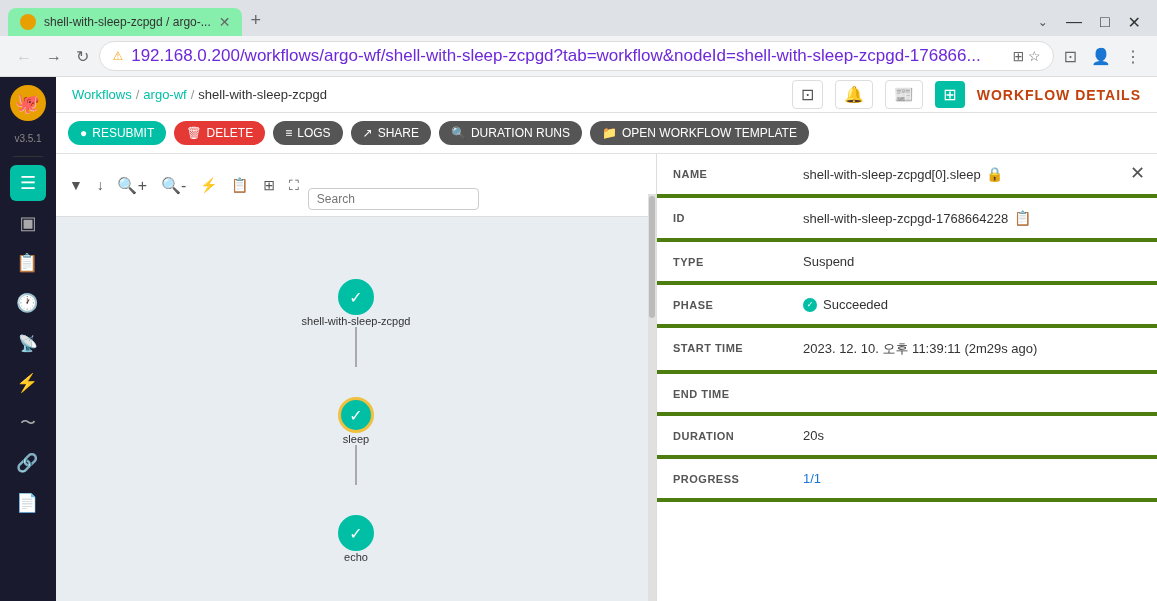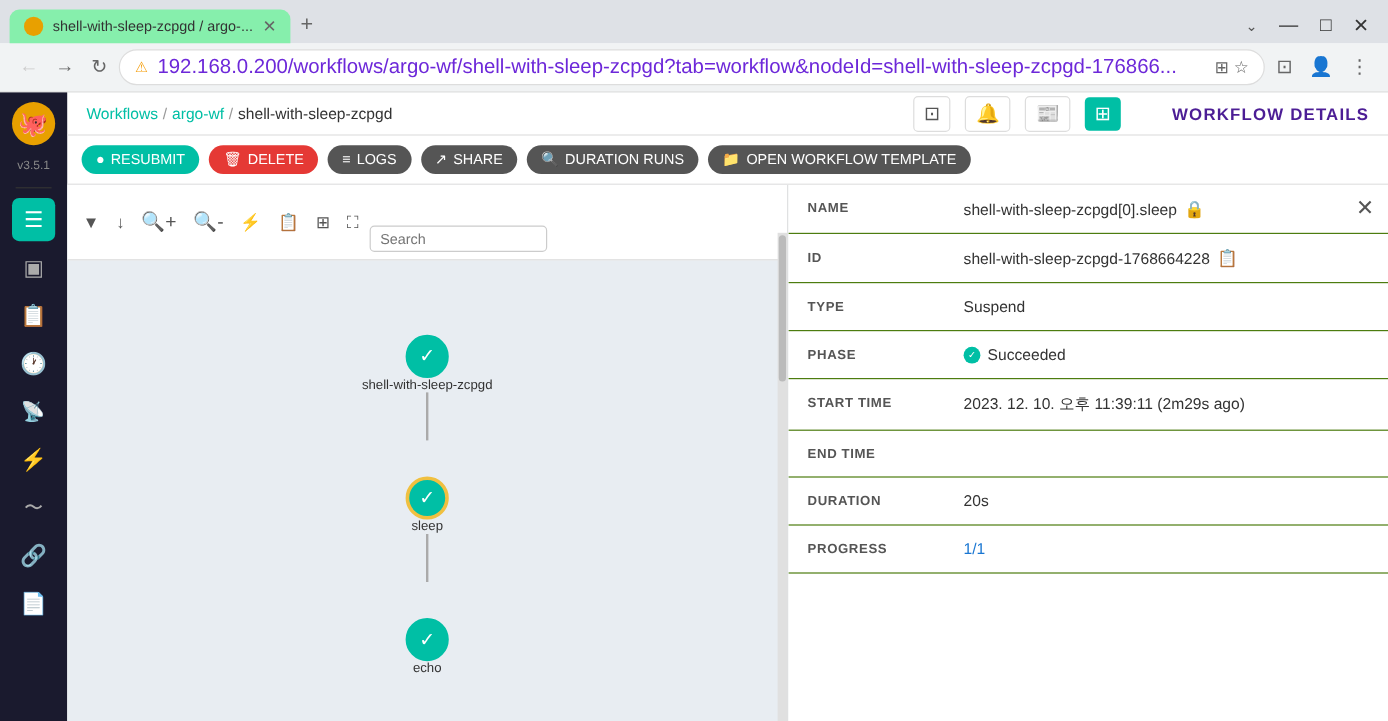--- a/index.html
+++ b/index.html
@@ -36,54 +36,54 @@
 
     
     .main { flex: 1; display: flex; flex-direction: column; overflow: hidden; }
 
     
     .topbar { display: flex; align-items: center; justify-content: space-between; padding: 8px 16px; border-bottom: 1px solid #e0e0e0; height: 36px; }
     .breadcrumb { display: flex; align-items: center; gap: 4px; font-size: 13px; }
     .breadcrumb a { color: #00bfa5; text-decoration: none; }
     .breadcrumb-sep { color: #999; }
     .breadcrumb-current { color: #333; }
-    .topbar-title { font-size: 14px; font-weight: 600; color: #4c1d95; letter-spacing: 1px; margin-left: 31px; }
+    .topbar-title { font-size: 14px; font-weight: 600; color: #c2410c; letter-spacing: 1px; }
 
     
     .toolbar { display: flex; align-items: center; gap: 8px; padding: 8px 12px; border-bottom: 1px solid #e0e0e0; flex-wrap: wrap; }
     .toolbar-btn { display: flex; align-items: center; gap: 5px; padding: 5px 12px; border-radius: 20px; border: none; cursor: pointer; font-size: 12px; font-weight: 500; }
     .btn-resubmit { background: #00bfa5; color: white; }
     .btn-delete { background: #e53935; color: white; }
     .btn-logs { background: #555; color: white; }
     .btn-share { background: #555; color: white; }
     .btn-prev-runs { background: #555; color: white; }
     .btn-open-template { background: #555; color: white; }
     .icon-btn { background: none; border: 1px solid #ddd; border-radius: 4px; padding: 4px 8px; cursor: pointer; color: #555; font-size: 14px; }
 
     
     .content { display: flex; flex: 1; overflow: hidden; }
 
     
     .graph-panel { flex: 1; background: #e8edf2; position: relative; overflow: hidden; border-right: 1px solid #ddd; }
     .graph-toolbar { display: flex; align-items: center; gap: 4px; padding: 6px 8px; background: white; border-bottom: 1px solid #ddd; }
     .graph-btn { background: none; border: none; cursor: pointer; color: #555; font-size: 14px; padding: 3px 5px; border-radius: 3px; }
-    .graph-search { border: 1px solid #ccc; border-radius: 4px; padding: 3px 8px; font-size: 12px; width: 148px; outline: none; margin-top: 28px; }
+    .graph-search { border: 1px solid #ccc; border-radius: 4px; padding: 3px 8px; font-size: 12px; width: 171px; outline: none; margin-top: 28px; }
     .graph-canvas { width: 100%; height: calc(100% - 40px); position: relative; overflow: hidden; }
 
     
     .nodes-container { position: absolute; top: 20px; left: 0; right: 0; bottom: 20px; display: flex; flex-direction: column; align-items: center; gap: 60px; justify-content: center; }
     .node-circle { width: 36px; height: 36px; border-radius: 50%; background: #00bfa5; display: flex; align-items: center; justify-content: center; color: white; font-size: 18px; border: 3px solid #00bfa5; }
     .node-circle.sleep-node { border: 3px solid #f0c040; }
     .node-label { font-size: 11px; color: #333; text-align: center; }
     .node-connector { width: 2px; height: 40px; background: #aaa; margin: 0 auto; }
 
     
     .detail-panel { width: 500px; background: white; display: flex; flex-direction: column; flex-shrink: 0; overflow: hidden; }
     .detail-table { flex: 1; overflow-y: auto; }
-    .detail-row { display: flex; padding: 12px 16px; border-bottom: 1px solid #4d7c0f; align-items: flex-start; }
+    .detail-row { display: flex; padding: 12px 16px; border-bottom: 4px solid #4d7c0f; align-items: flex-start; }
     .detail-label { width: 130px; font-size: 11px; font-weight: 600; color: #555; letter-spacing: 0.5px; flex-shrink: 0; padding-top: 2px; }
     .detail-value { font-size: 13px; color: #333; display: flex; align-items: center; gap: 6px; flex: 1; flex-wrap: wrap; word-break: break-all; }
     .detail-value a { color: #1976d2; text-decoration: none; }
     .copy-icon { color: #00bfa5; cursor: pointer; font-size: 14px; }
     .status-dot { width: 14px; height: 14px; border-radius: 50%; background: #00bfa5; display: inline-flex; align-items: center; justify-content: center; color: white; font-size: 8px; flex-shrink: 0; }
     .progress-link { color: #1976d2; text-decoration: none; }
 
     
     .detail-panel::-webkit-scrollbar { width: 6px; }
     .detail-table::-webkit-scrollbar { width: 6px; }

